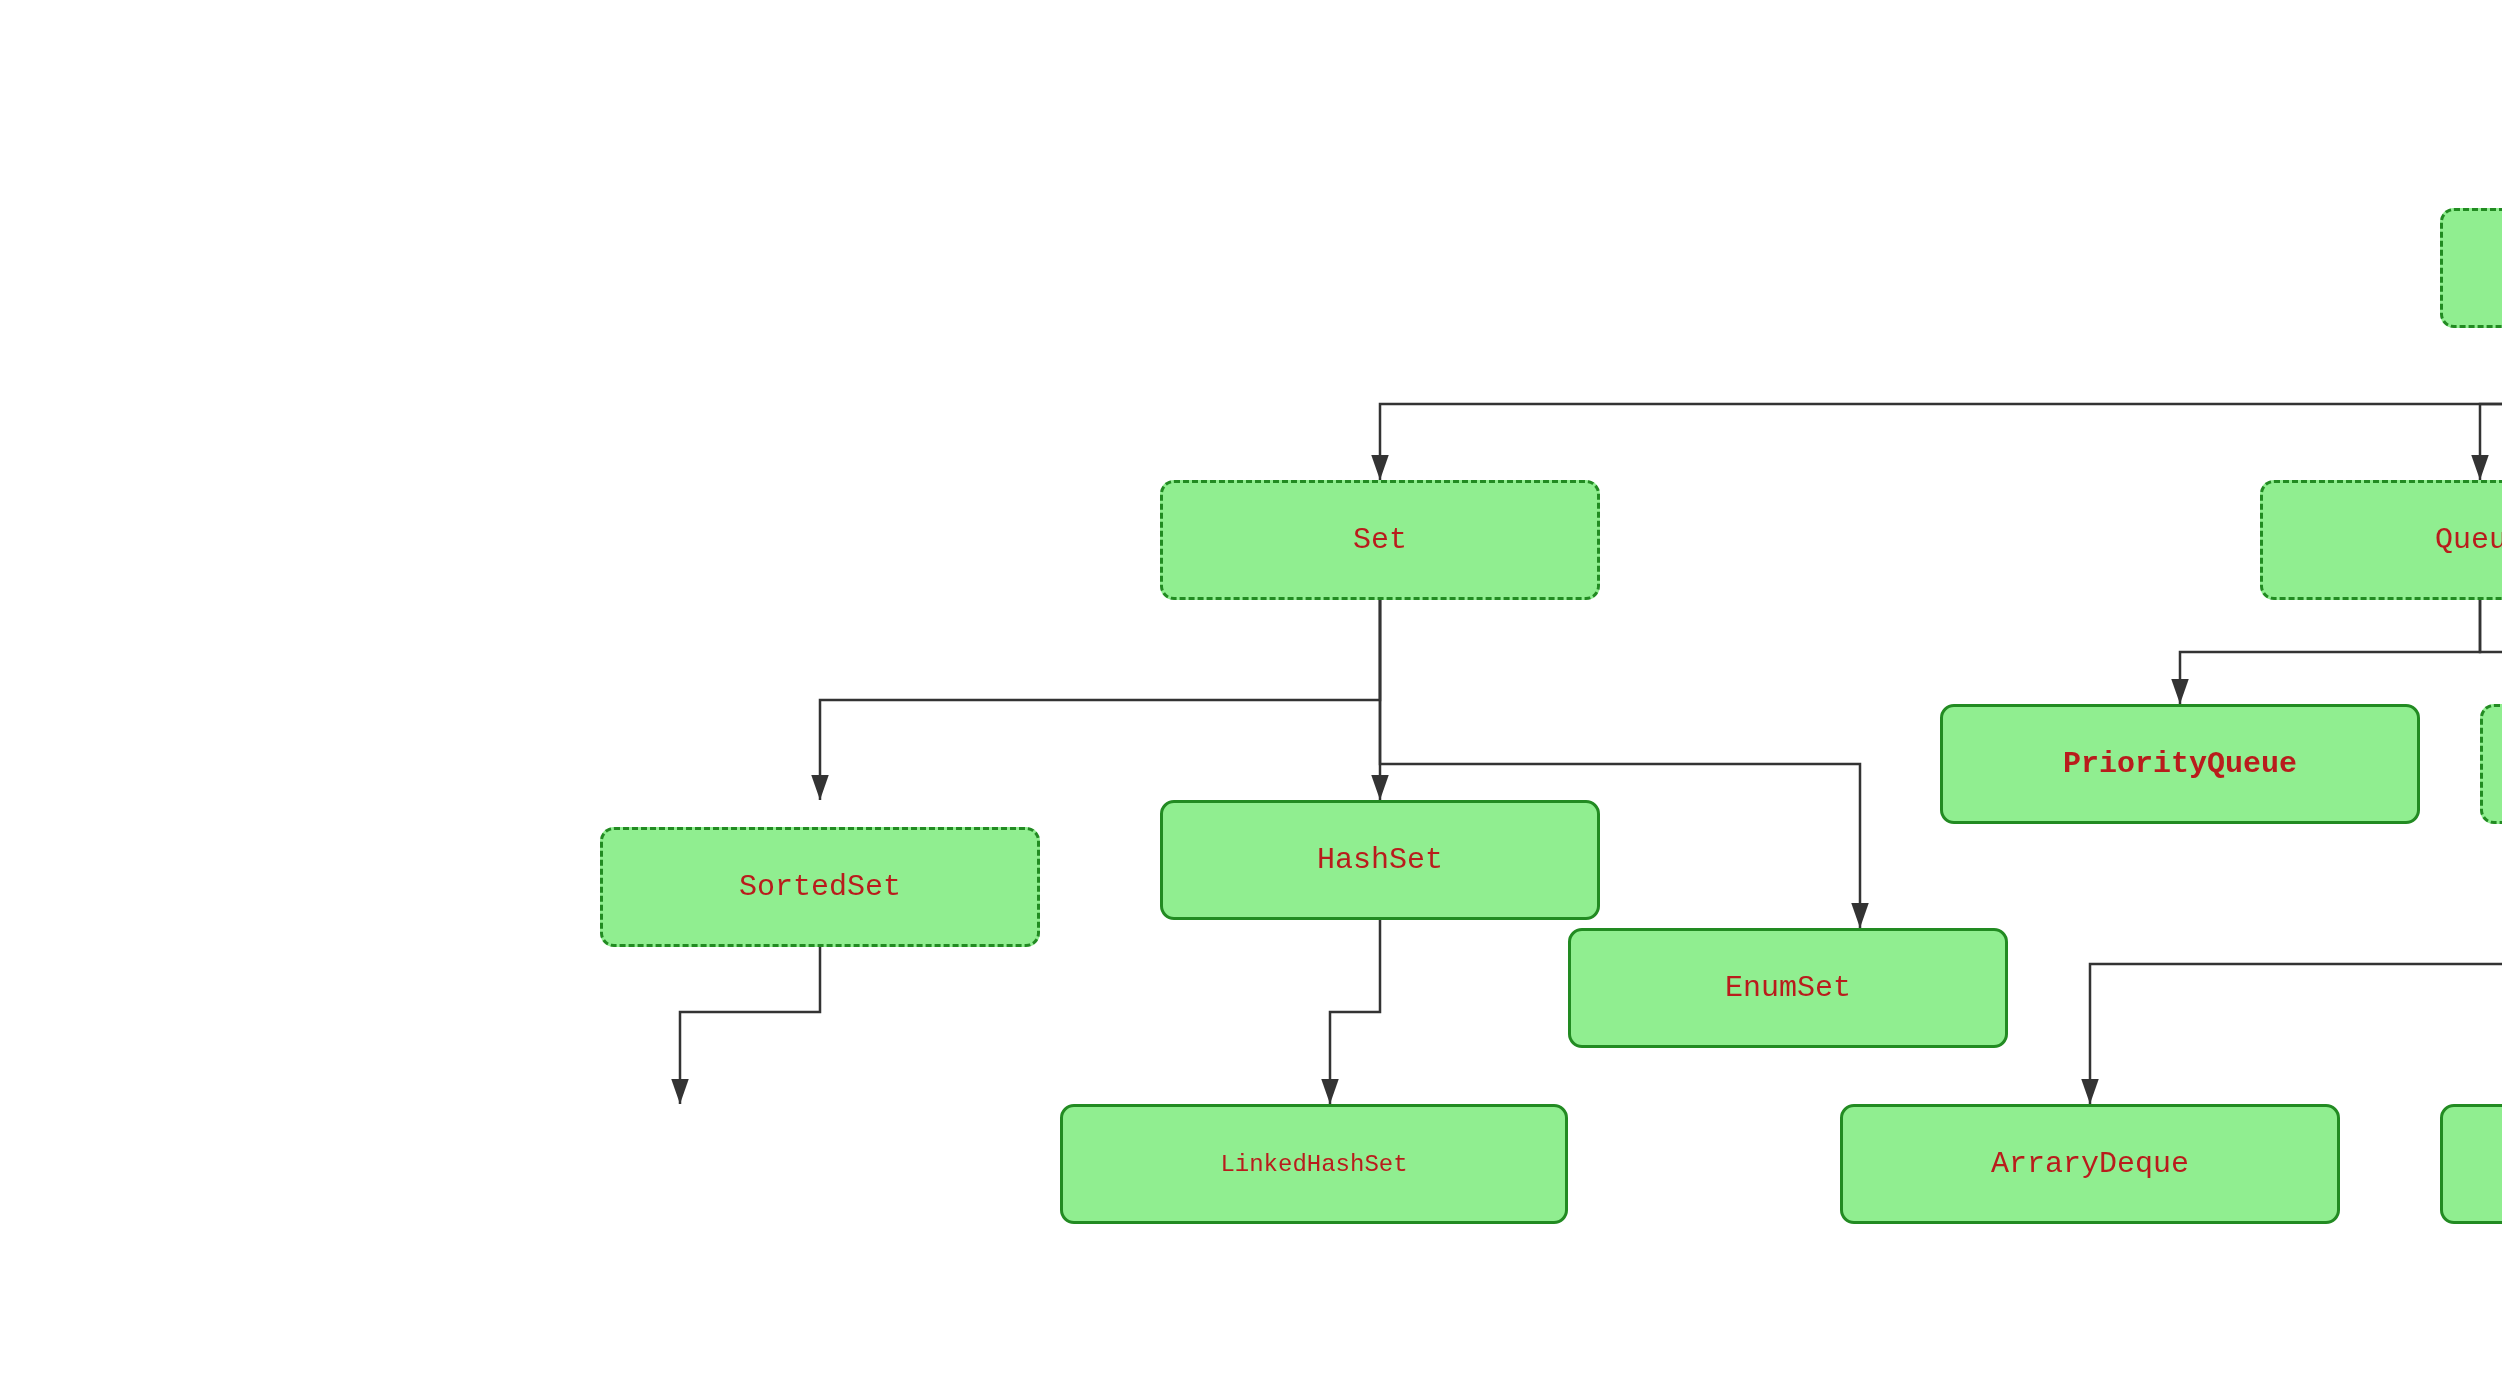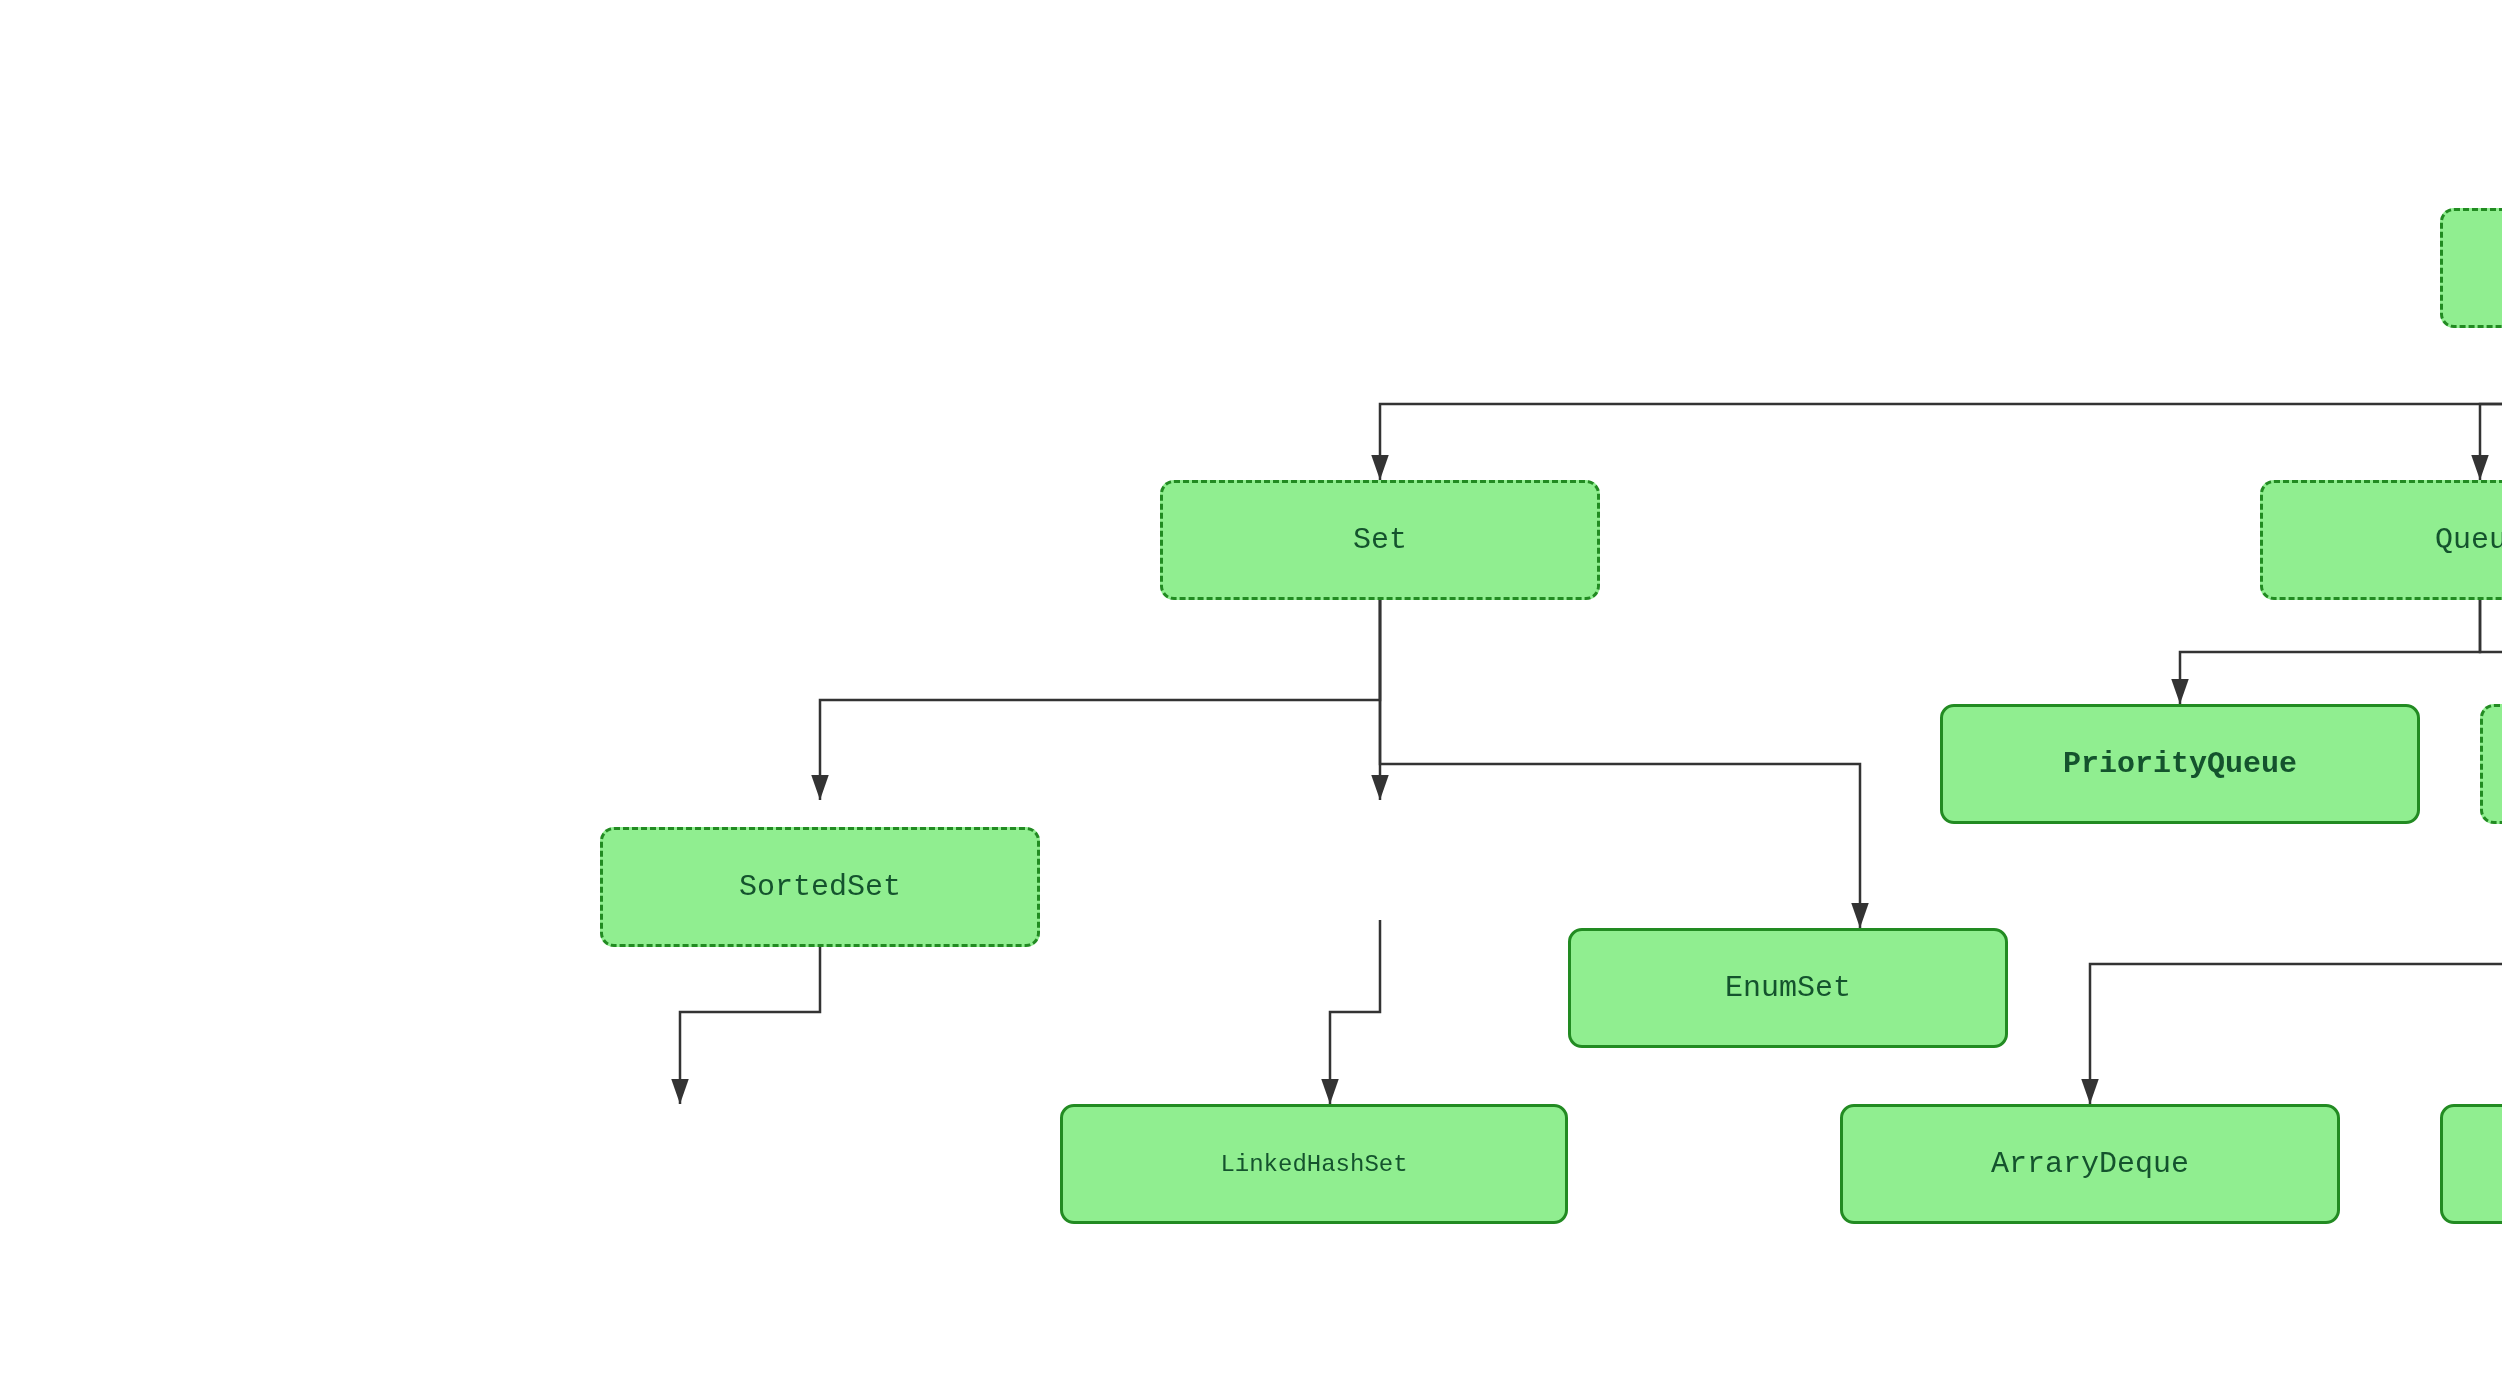--- a/index.html
+++ b/index.html
@@ -25,21 +25,21 @@
     .node-box {
       position: absolute;
       background: #90EE90;
       border: 3px solid #228B22;
       border-radius: 14px;
       display: flex;
       align-items: center;
       justify-content: center;
       font-size: 28px;
       font-family: 'Courier New', monospace;
-      color: #14532d;
+      color: #b91c1c;
       font-weight: normal;
     }
     .node-box.dashed {
       border-style: dashed;
     }
   </style>
 </head>
 <body>
 
 <div id="diagram-container">
@@ -69,20 +69,23 @@
 <div class="node-box dashed" style="left: 2440px; top: 208px; width: 440px; height: 120px; font-size: 30px;"></div>
     <div class="node-box dashed" style="left: 1160px; top: 480px; width: 440px; height: 120px; font-size: 30px;">
       <span>Set</span>
     </div>
     <div class="node-box dashed" style="left: 2260px; top: 480px; width: 440px; height: 120px; font-size: 30px;">
       <span>Queue</span>
     </div>
     <div class="node-box dashed" style="left: 600px; top: 800px; width: 440px; height: 120px; font-size: 30px; margin-top: 27px;">
       <span>SortedSet</span>
     </div>
+    <div class="node-box" style="left: 1160px; top: 800px; width: 440px; height: 120px; font-size: 30px;">
+      <span>HashSet</span>
+    </div>
     <div class="node-box" style="left: 1568px; top: 928px; width: 440px; height: 120px; font-size: 30px;">
       <span>EnumSet</span>
     </div>
     <div class="node-box" style="left: 1940px; top: 704px; width: 480px; height: 120px; font-size: 30px; font-weight: bold;">
       <span>PriorityQueue</span>
     </div>
     <div class="node-box dashed" style="left: 2480px; top: 704px; width: 440px; height: 120px; font-size: 30px;"></div>
     <div class="node-box" style="left: 1060px; top: 1104px; width: 508px; height: 120px; font-size: 24px;">
       <span>LinkedHashSet</span>
     </div>

